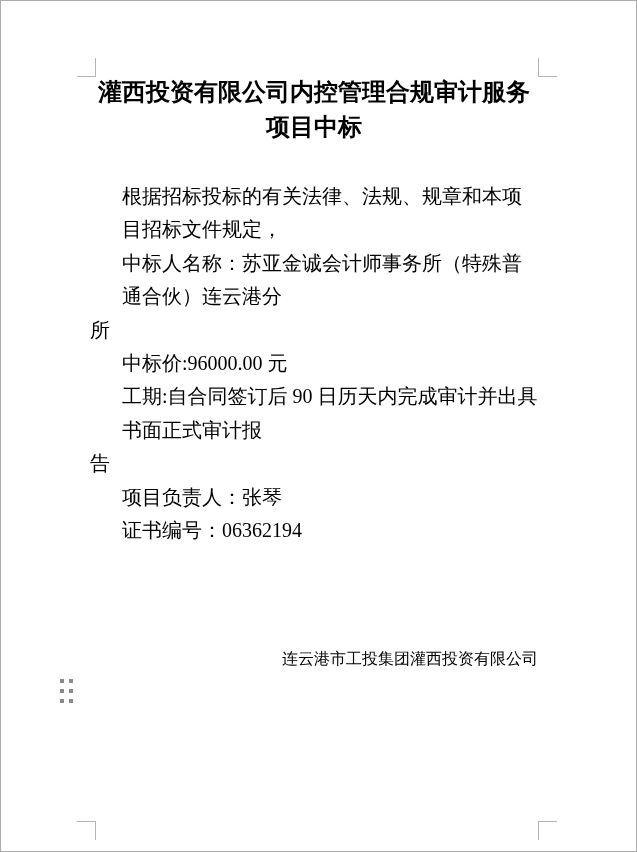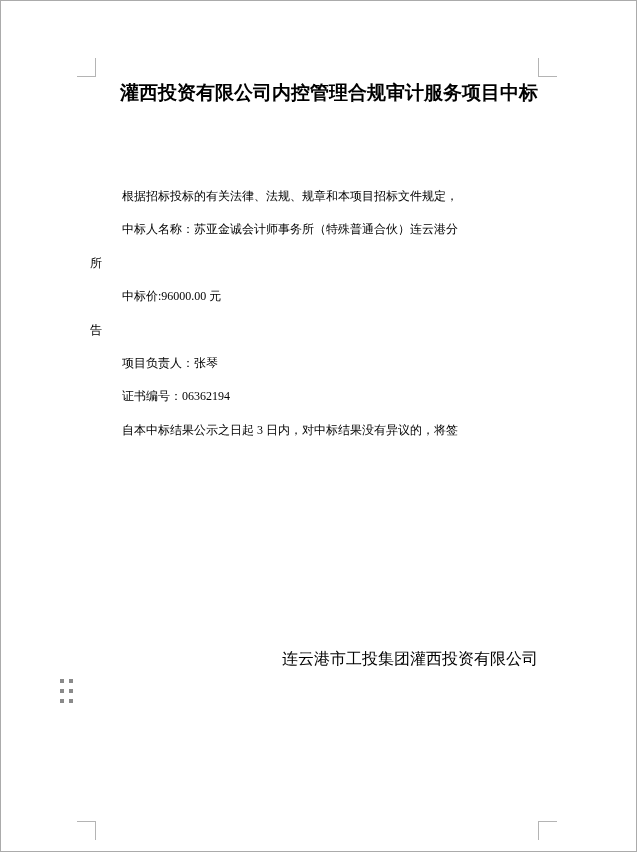--- a/index.html
+++ b/index.html
@@ -33,31 +33,31 @@
   .crop.tr { left: 538px; top: 58px;  border-left: 1px solid #b4b4b4;  border-bottom: 1px solid #b4b4b4; }
   .crop.bl { left: 77px;  top: 821px; border-right: 1px solid #b4b4b4; border-top: 1px solid #b4b4b4; }
   .crop.br { left: 538px; top: 821px; border-left: 1px solid #b4b4b4;  border-top: 1px solid #b4b4b4; }
 
   .doc-title {
     position: absolute;
     left: 90px;
     top: 75px;
     width: 448px;
     margin: 0;
-    text-align: right;
-    font-size: 19px;
+    text-align: center;
+    font-size: 24px;
     line-height: 35px;
     font-weight: bold;
   }
   .doc-body {
     position: absolute;
     left: 90px;
     top: 180px;
     width: 448px;
-    font-size: 12px;
+    font-size: 20px;
     line-height: 33.4px;
   }
   .doc-body .line { white-space: pre-wrap; }
   .doc-body .line.indent { padding-left: 32px; }
   .u {
     text-decoration: underline;
     text-decoration-thickness: 1px;
     text-underline-offset: 3px;
   }
   .signature {
@@ -97,24 +97,24 @@
 
 <h1 class="doc-title">
   <div>灌西投资有限公司内控管理合规审计服务项目中标</div>
 </h1>
 
 <div class="doc-body">
     <div class="line indent"><span>根据招标投标的有关法律、法规、规章和本项目招标文件规定，</span></div>
     <div class="line indent"><span>中标人名称：苏亚金诚会计师事务所（特殊普通合伙）连云港分</span></div>
     <div class="line"><span>所</span></div>
     <div class="line indent"><span>中标价:96000.00 元</span></div>
+    <div class="line indent"><span>工期:自合同签订后 90 日历天内完成审计并出具书面正式审计报</span></div>
     <div class="line"><span>告</span></div>
     <div class="line indent"><span>项目负责人：张琴</span></div>
     <div class="line indent"><span>证书编号：06362194</span></div>
-    <div class="line indent"><span>自本中标结果公示之日起 3 日内，对中标结果没有异议的，将签</span></div>
   </div>
 
 <div class="drag-handle">
   <div class="dot"></div>
   <div class="dot"></div>
   <div class="dot"></div>
   <div class="dot"></div>
   <div class="dot"></div>
   <div class="dot"></div>
 </div>

